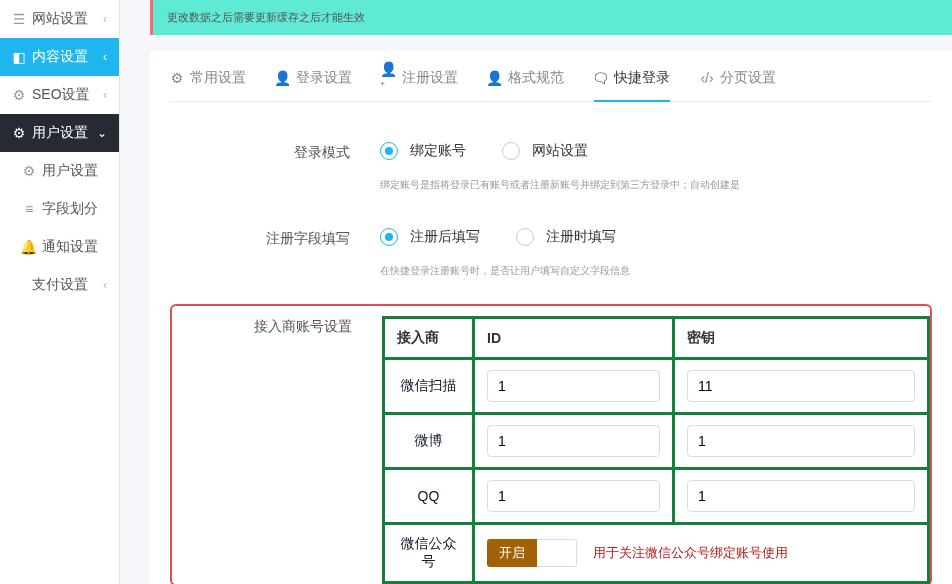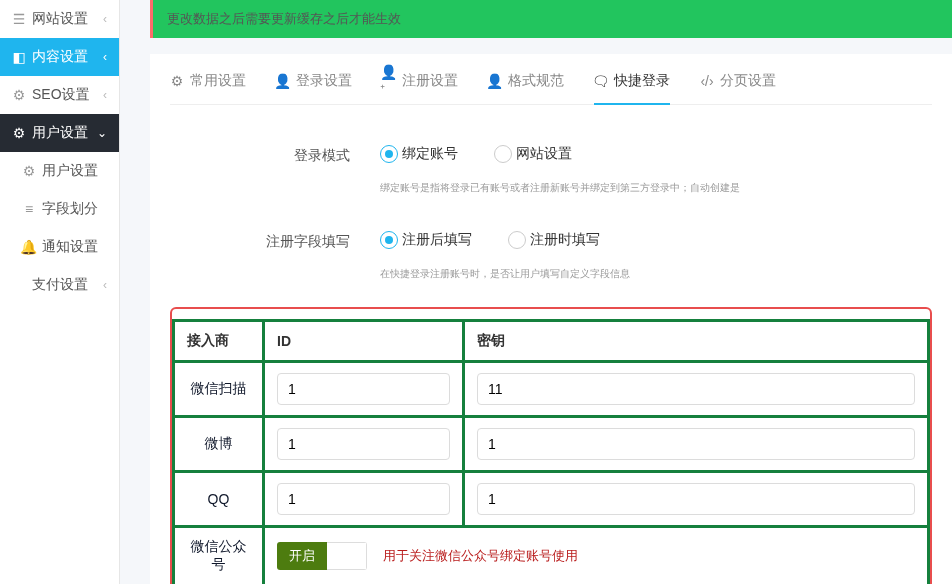--- a/index.html
+++ b/index.html
@@ -9,45 +9,45 @@
 .side-item { display: flex; align-items: center; padding: 10px 12px; font-size: 14px; color: #555; cursor: pointer; position: relative; }
 .side-item .icon { width: 14px; margin-right: 6px; color: #999; display: inline-flex; align-items: center; justify-content: center; }
 .side-item.active { background: #1fb5ee; color: #fff; }
 .side-item.active .icon, .side-item.active .chev { color: #fff; }
 .side-item.dark { background: #262b33; color: #fff; }
 .side-item.dark .icon, .side-item.dark .chev { color: #fff; }
 .side-item.dark::after { content: ""; position: absolute; right: -8px; top: 50%; margin-top: -8px; border: 8px solid transparent; border-left-color: #262b33; }
 .side-item .chev { margin-left: auto; color: #bbb; font-size: 12px; }
 .side-sub { padding-left: 22px; }
 .main { flex: 1; padding: 0 0 0 30px; overflow: hidden; }
-.alert { background: #22c55e; border-left: 3px solid #ff6b6b; margin: 0 0 16px 0; padding: 10px 14px; color: #555; font-size: 13px; }
+.alert { background: #5eead4; border-left: 3px solid #ff6b6b; margin: 0 0 16px 0; padding: 10px 14px; color: #555; font-size: 11px; }
 .panel { background: #fff; padding: 0 20px 20px 20px; }
 .tabs { display: flex; gap: 30px; padding-top: 18px; border-bottom: 1px solid #eee; }
 .tab { display: flex; align-items: center; gap: 6px; padding-bottom: 14px; color: #888; cursor: pointer; position: relative; font-size: 14px; }
 .tab .ticon { width: 14px; height: 14px; display: inline-flex; align-items: center; justify-content: center; }
 .tab.sel { color: #333; font-weight: 500; }
 .tab.sel::after { content: ""; position: absolute; left: 0; right: 0; bottom: -1px; height: 2px; background: #1fb5ee; }
 .form { padding-top: 40px; }
 .row { display: flex; align-items: flex-start; margin-bottom: 36px; }
 .row-label { width: 210px; text-align: right; padding-right: 30px; padding-top: 2px; color: #555; font-size: 14px; flex-shrink: 0; }
 .row-body { flex: 1; }
 .radios { display: flex; gap: 36px; align-items: center; }
-.radio { display: inline-flex; align-items: center; gap: 4px; cursor: pointer; font-size: 14px; }
+.radio { display: inline-flex; align-items: center; gap: 12px; cursor: pointer; font-size: 14px; }
 .radio .dot { width: 18px; height: 18px; border: 1px solid #ccc; border-radius: 50%; position: relative; }
 .radio.on .dot { border-color: #1fb5ee; }
 .radio.on .dot::after { content: ""; position: absolute; left: 4px; top: 4px; width: 8px; height: 8px; border-radius: 50%; background: #1fb5ee; }
 .hint { margin-top: 18px; color: #999; font-size: 10px; }
 .redbox { border: 2px solid #e84d4d; border-radius: 6px; margin-top: -10px; padding-top: 10px; }
 .table { width: 100%; border-collapse: collapse; }
 .table th, .table td { border: 3px solid #15803d; padding: 10px 12px; text-align: left; font-size: 14px; font-weight: normal; }
 .table th { color: #333; font-weight: 600; }
 .table .prov { text-align: center; color: #0f172a; }
 .table input[type=text] { width: 100%; padding: 7px 10px; border: 1px solid #dcdcdc; border-radius: 4px; font-size: 14px; }
 .switch { display: inline-flex; border-radius: 3px; overflow: hidden; vertical-align: middle; }
-.switch .on { background: #4d7c0f; color: #fff; padding: 5px 12px; font-size: 13px; }
+.switch .on { background: #a16207; color: #fff; padding: 5px 12px; font-size: 13px; }
 .switch .off { background: #fff; border: 1px solid #ddd; border-left: none; width: 40px; }
 .wx-desc { margin-left: 12px; color: #b91c1c; font-size: 13px; vertical-align: middle; }
 .col-prov { width: 90px; }
 .col-id { width: 200px; }
 </style>
 </head>
 <body>
 
 <div class="layout">
   <div class="sidebar">
@@ -154,20 +154,21 @@
                 <span class="dot"></span>
                 <span>注册时填写</span>
               </label>
             </div>
             <div class="hint">在快捷登录注册账号时，是否让用户填写自定义字段信息</div>
           </div>
         </div>
 
         <div class="redbox">
         <div class="row" style="margin-bottom:0">
+          <div class="row-label">接入商账号设置</div>
           <div class="row-body">
             <table class="table">
               <thead>
                 <tr>
                   <th class="col-prov">接入商</th>
                   <th class="col-id">ID</th>
                   <th>密钥</th>
                 </tr>
               </thead>
               <tbody>

